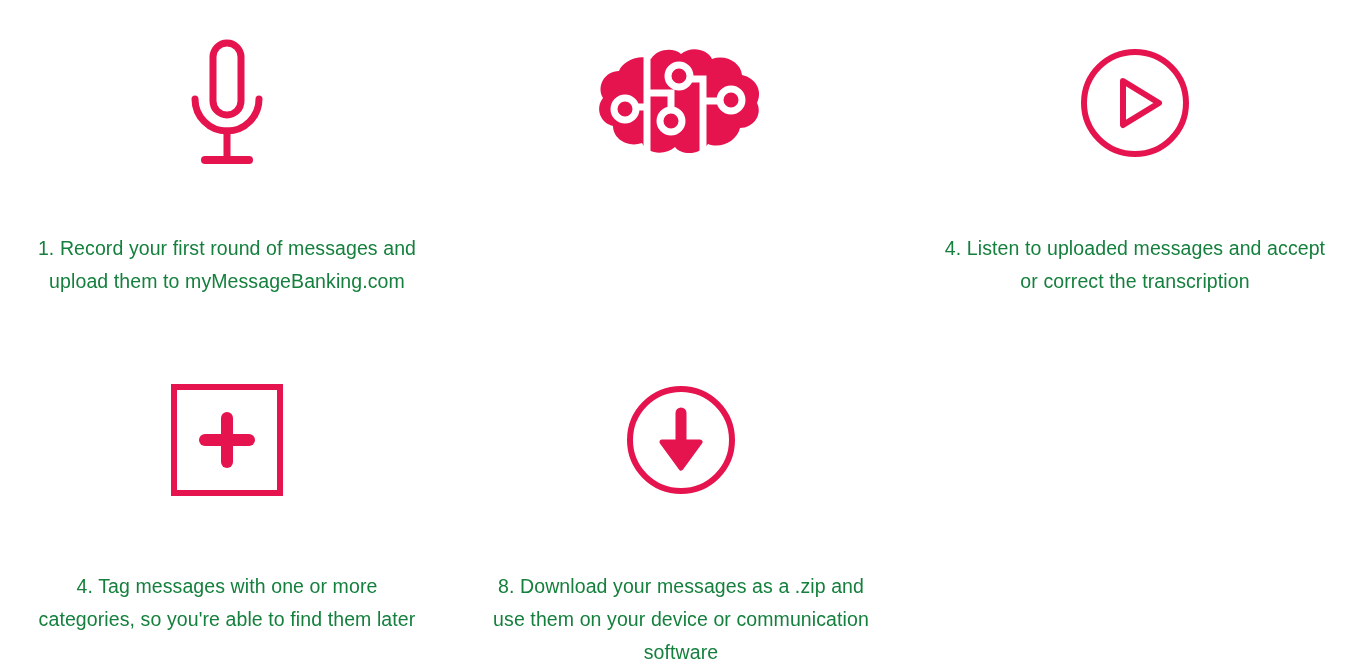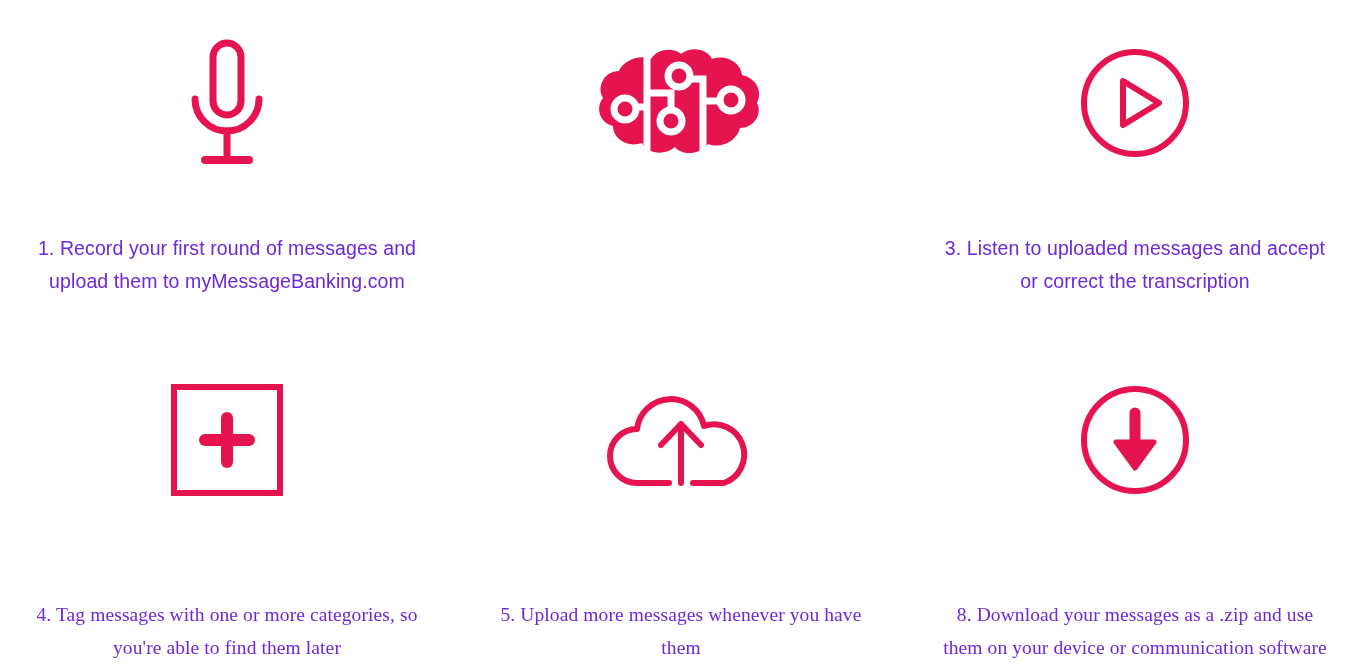--- a/index.html
+++ b/index.html
@@ -41,24 +41,24 @@
     justify-content: center;
   }
   .step-r2 .icon-box { height: 148px; }
 
   .caption {
     margin-top: 54px;
     width: 400px;
     text-align: center;
     font-size: 19.5px;
     line-height: 33px;
-    color: #6d28d9;
+    color: #15803d;
     letter-spacing: 0.1px;
   }
-  .step-r2 .caption { margin-top: 84px; font-family: Liberation Serif, serif; }
+  .step-r2 .caption { margin-top: 56px; }
 
   svg { display: block; }
 </style>
 </head>
 <body>
 
 <div class="steps-grid">
 
   <div class="step step-r1">
     <div class="icon-box">
@@ -106,51 +106,36 @@
 
   <div class="step step-r1">
     <div class="icon-box">
       <svg width="120" height="120" viewBox="0 0 120 120">
         <g fill="none" stroke="#e5134e" stroke-width="6">
           <circle cx="60" cy="60" r="51"></circle>
           <path d="M48 38 L84 60 L48 82 Z" stroke-width="6" stroke-linejoin="round"></path>
         </g>
       </svg>
     </div>
-    <div class="caption">3. Listen to uploaded messages and accept or correct the transcription</div>
+    <div class="caption">4. Listen to uploaded messages and accept or correct the transcription</div>
   </div>
 
   <div class="step step-r2">
     <div class="icon-box">
       <svg width="118" height="118" viewBox="0 0 118 118">
         <rect x="6" y="6" width="106" height="106" fill="none" stroke="#e5134e" stroke-width="6"></rect>
         <g stroke="#e5134e" stroke-width="12" stroke-linecap="round">
           <line x1="59" y1="37" x2="59" y2="81"></line>
           <line x1="37" y1="59" x2="81" y2="59"></line>
         </g>
       </svg>
     </div>
     <div class="caption">4. Tag messages with one or more categories, so you're able to find them later</div>
   </div>
 
-  <div class="step step-r2">
-    <div class="icon-box">
-      <svg width="150" height="110" viewBox="0 0 150 110">
-        <g fill="none" stroke="#e5134e" stroke-width="6" stroke-linecap="round" stroke-linejoin="round">
-
-          <path d="M63 98 L31 98 A27 27 0 0 1 31 44 A34 34 0 0 1 98 41 A26 26 0 0 1 118 98 L87 98"></path>
-
-          <line x1="75" y1="98" x2="75" y2="40"></line>
-
-          <polyline points="55,60 75,39 95,60"></polyline>
-        </g>
-      </svg>
-    </div>
-    <div class="caption">5. Upload more messages whenever you have them</div>
-  </div>
 
   <div class="step step-r2">
     <div class="icon-box">
       <svg width="120" height="120" viewBox="0 0 120 120">
         <circle cx="60" cy="60" r="51" fill="none" stroke="#e5134e" stroke-width="6"></circle>
         <line x1="60" y1="33" x2="60" y2="72" stroke="#e5134e" stroke-width="11" stroke-linecap="round"></line>
         <path d="M41 62 L60 88 L79 62 Z" fill="#e5134e" stroke="#e5134e" stroke-width="5" stroke-linejoin="round"></path>
       </svg>
     </div>
     <div class="caption">8. Download your messages as a .zip and use them on your device or communication software</div>

